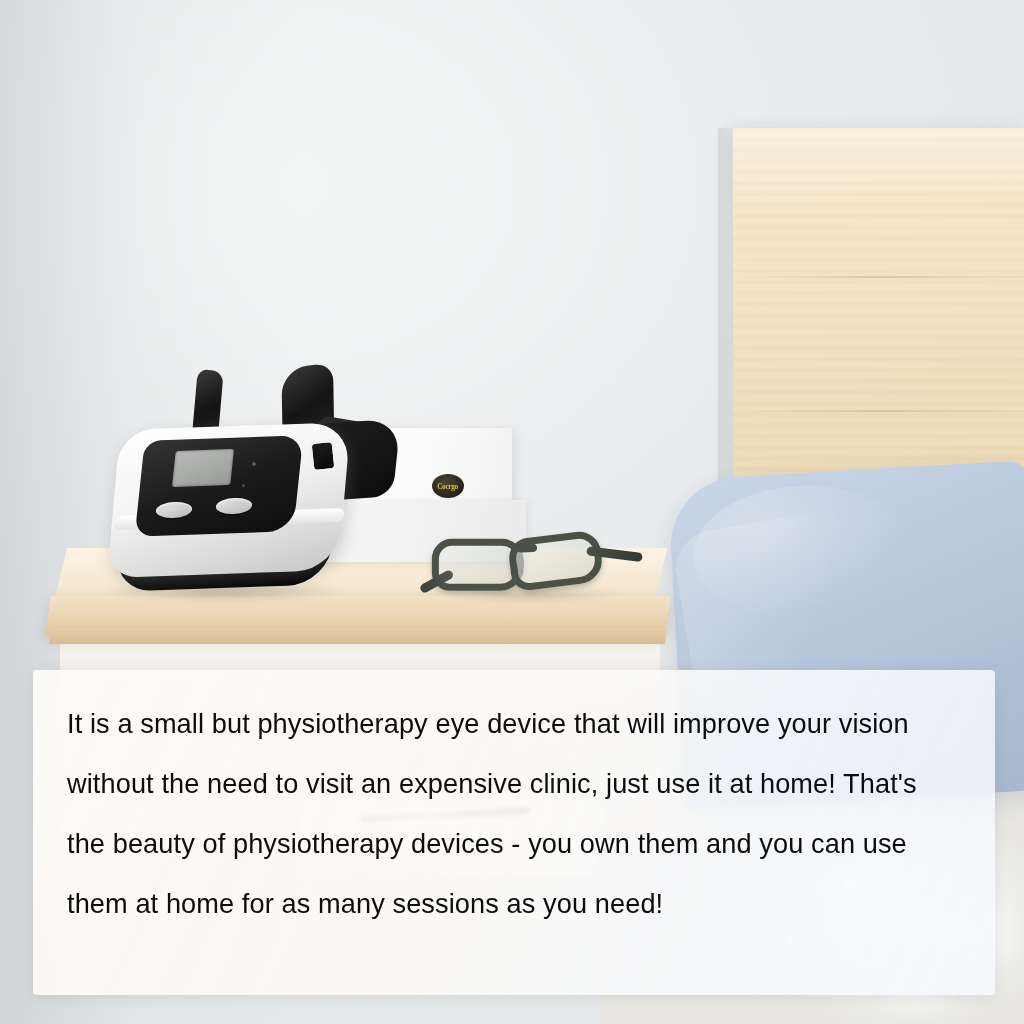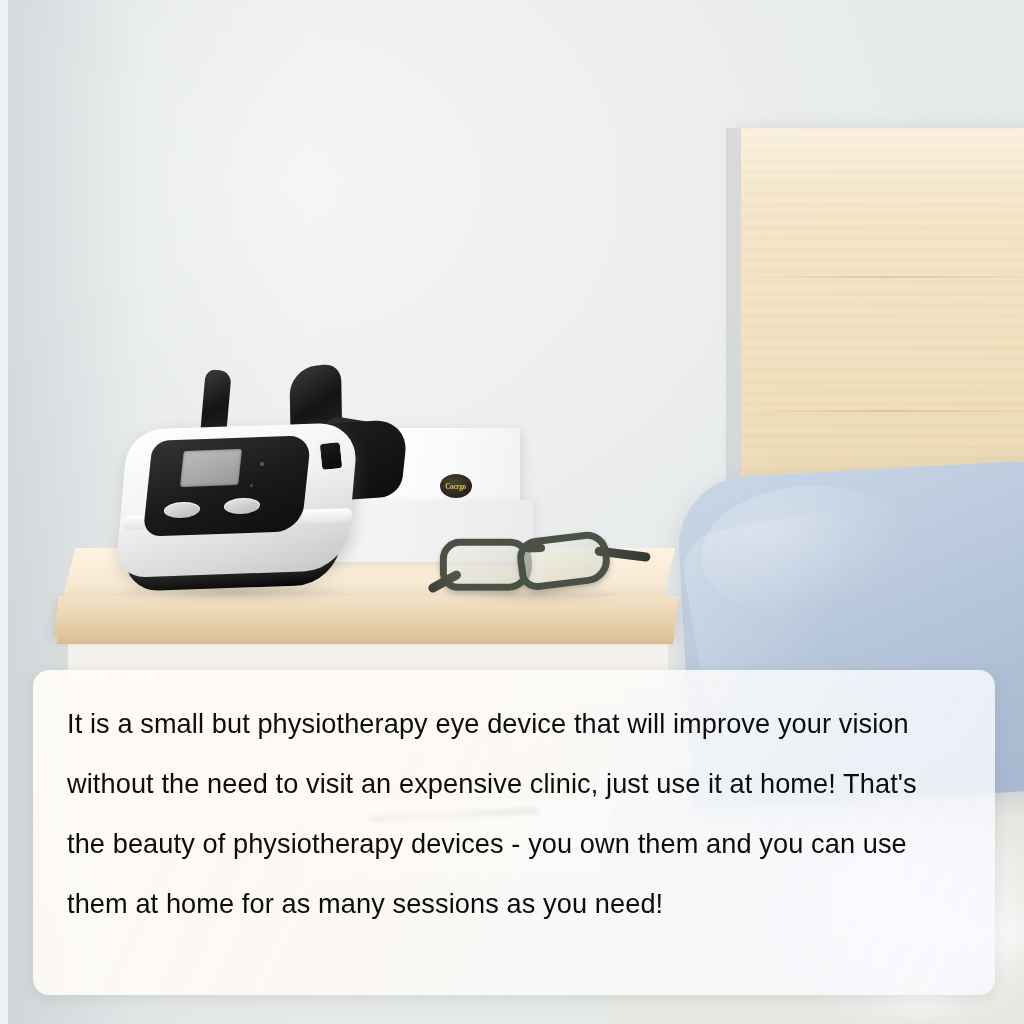--- a/index.html
+++ b/index.html
@@ -11,21 +11,21 @@
   }
 
   #poster {
     position:relative;
     width:1024px; height:1024px;
     background:#eef0f1;
     overflow:hidden;
   }
 
   
-  .scene { position:absolute; inset:0;margin-left:8px; }
+  .scene { position:absolute; inset:0; }
 
   .wall {
     position:absolute; inset:0;
     background:
       radial-gradient(ellipse 70% 55% at 28% 18%, #f4f6f6 0%, #eceeef 55%, #e6e9ea 100%);
   }
   .wall-shadow {
     position:absolute; left:0; top:0; width:300px; height:1024px;
     background:linear-gradient(90deg, rgba(160,168,172,.30) 0%, rgba(180,188,192,.08) 45%, rgba(255,255,255,0) 100%);
   }
@@ -290,21 +290,21 @@
     white-space:nowrap;
     transform:scaleX(.94);
   }
   .headline .line1 { font-size:54px; line-height:74px; }
   .headline .line2 { font-size:54px; line-height:74px; margin-top:32px; letter-spacing:0px; transform:scaleX(.99); }
 
   
   .text-card {
     position:absolute; left:33px; top:670px; width:962px; height:325px;
     background:linear-gradient(115deg, rgba(255,252,247,.93) 0%, rgba(253,250,245,.90) 42%, rgba(248,250,253,.86) 72%, rgba(246,249,253,.82) 100%);
-    border-radius:16px;
+    border-radius:4px;
     backdrop-filter:blur(2px);
     box-shadow:0 3px 14px rgba(120,125,130,.18);
     padding:24px 34px 18px 34px;
   }
   .text-card p {
     font-family:"Liberation Sans Narrow","Liberation Sans", sans-serif;
     font-size:28px;
     line-height:60px;
     color:#0d0d0d;
     letter-spacing:.1px;

